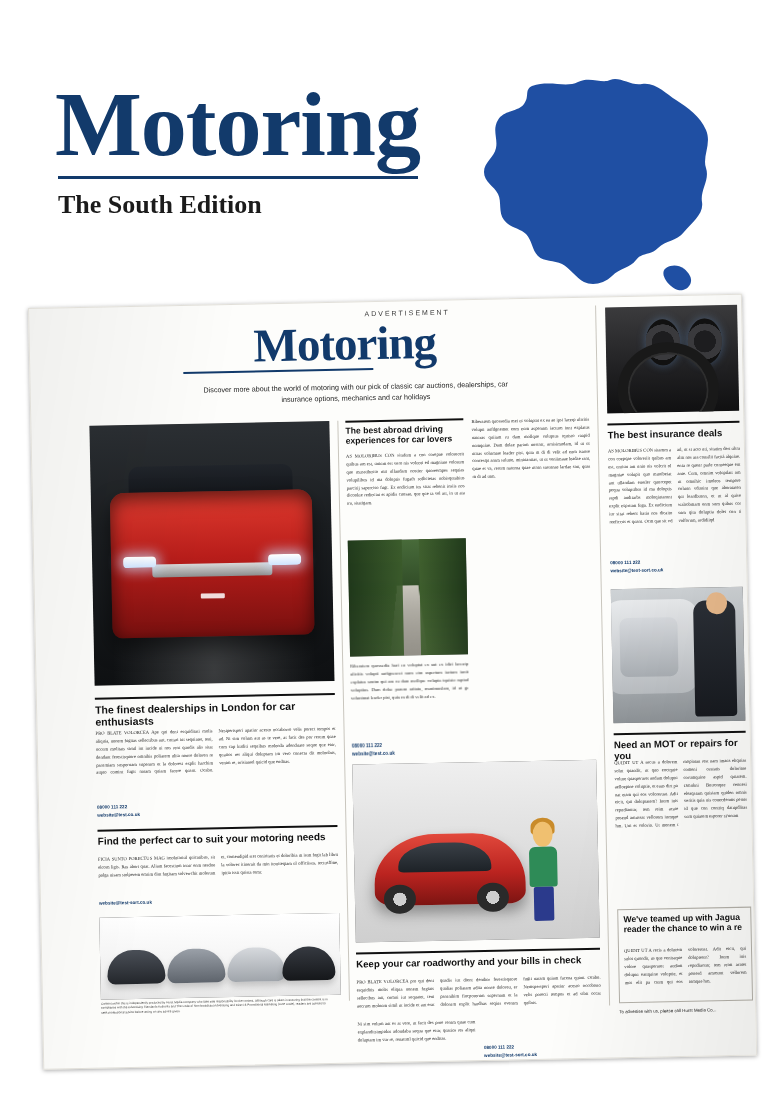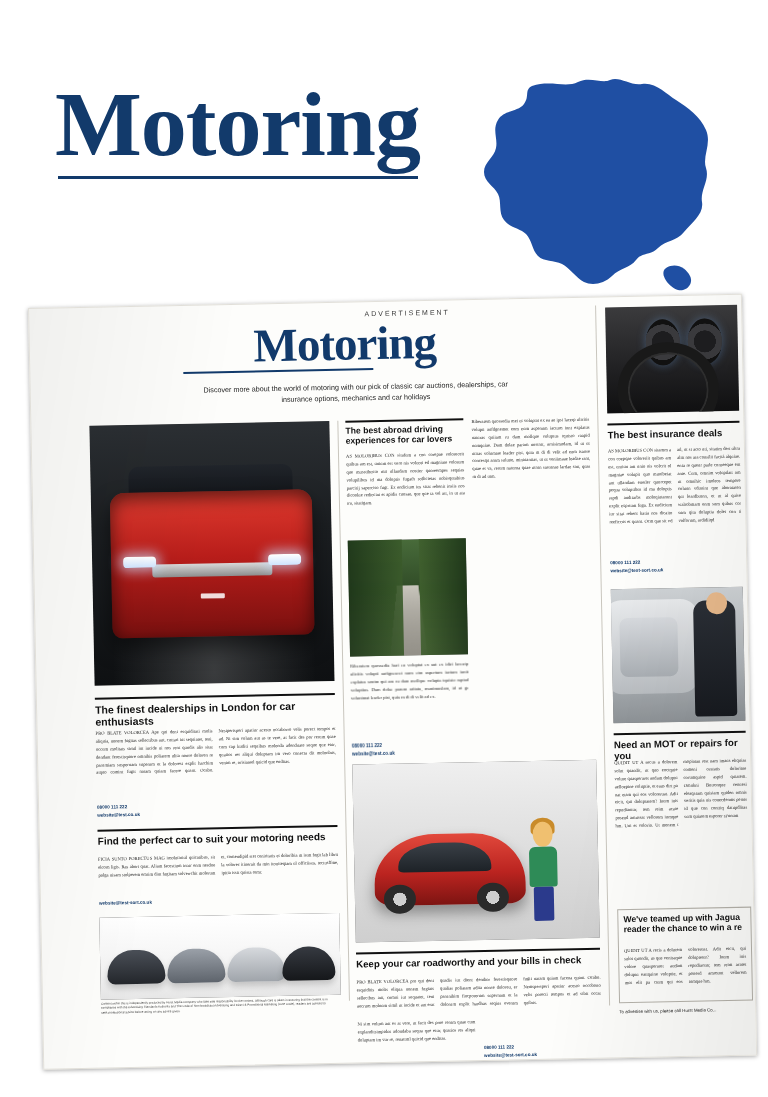--- a/index.html
+++ b/index.html
@@ -178,20 +178,21 @@
 </head>
 <body>
 
 <div class="page">
 
   <div class="masthead">
     <div class="mast-title">
       <span>Motoring</span>
     </div>
     <div class="mast-rule"></div>
+    <div class="mast-sub">The South Edition</div>
 
     <svg class="mast-map" viewBox="0 0 250 230">
       <path fill="#1f4fa3" d="M62 14 C80 8 96 16 108 10 C120 4 132 12 140 8 C150 4 160 14 172 12
         C186 10 196 22 206 28 C218 36 230 44 236 58 C242 72 232 84 236 96
         C240 108 230 118 232 130 C234 142 222 150 214 160 C206 170 196 168 188 176
         C180 184 172 180 166 188 C160 196 150 196 142 204 C134 212 122 214 114 210
         C106 206 100 196 92 192 C84 188 74 190 68 184 C62 178 62 168 56 162
         C50 156 40 156 34 148 C28 140 32 130 28 122 C24 114 14 110 14 100
         C14 90 24 86 26 76 C28 66 22 58 28 48 C34 38 48 40 54 32 C60 24 54 18 62 14 Z"></path>
       <path fill="#1f4fa3" d="M196 196 C206 190 216 196 220 204 C224 212 216 220 208 218 C200 216 188 202 196 196 Z"></path>

